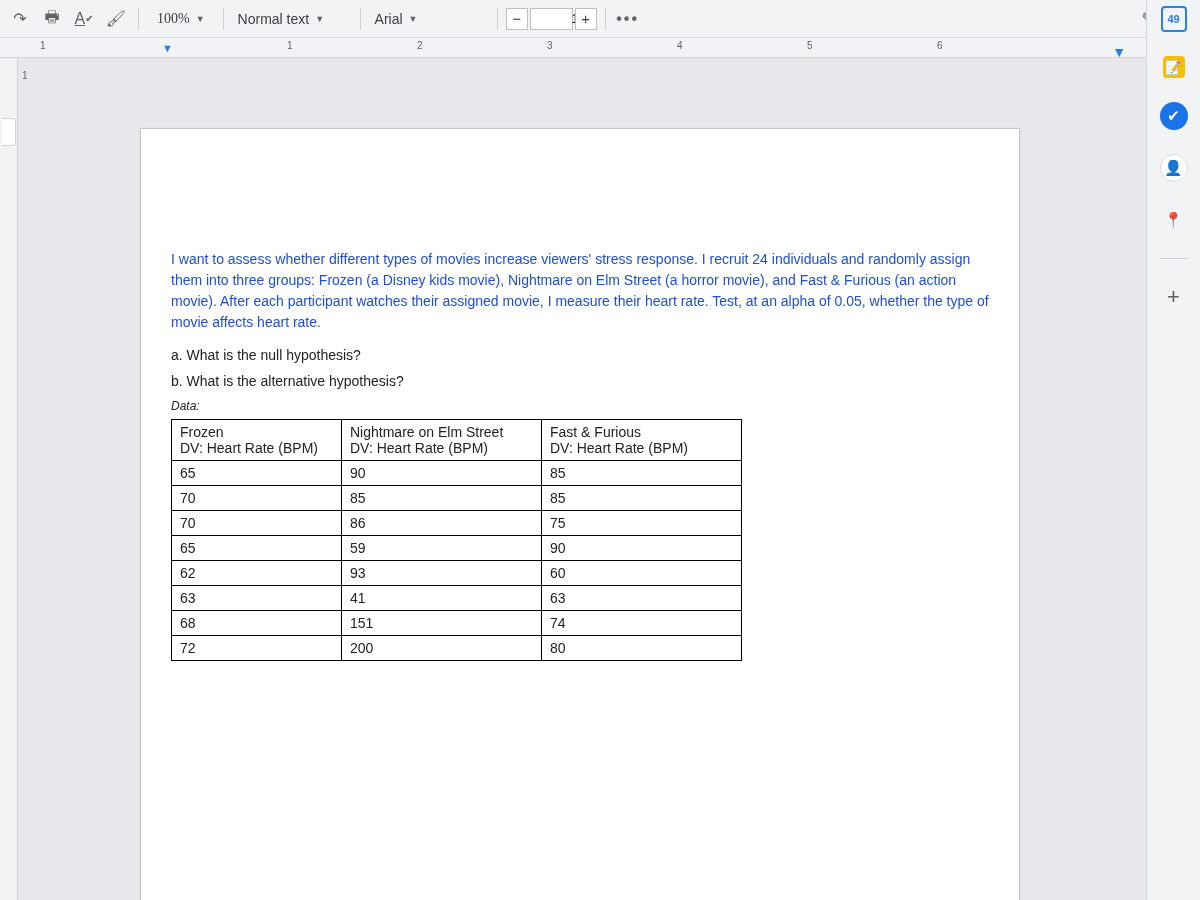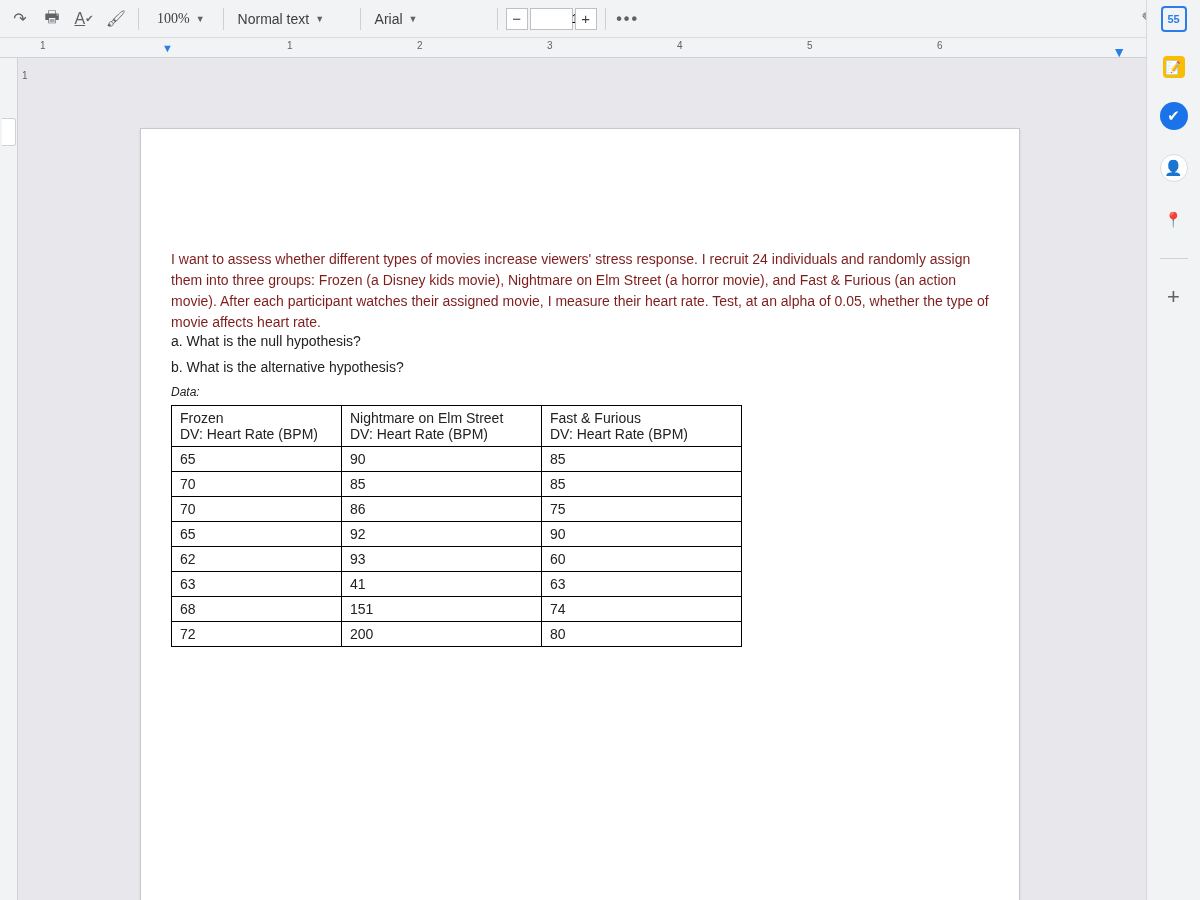--- a/index.html
+++ b/index.html
@@ -82,21 +82,21 @@
     position:absolute; left:40px; top:58px; right:60px; bottom:0;
     overflow:hidden;
   }
   .page {
     position:absolute; left:100px; top:70px; width:880px; height:1100px;
     background:#fff; border:1px solid #c8c8cc;
     box-shadow:0 1px 3px rgba(0,0,0,.08);
     padding:120px 30px 30px 30px;
   }
   .doc-text {
-    font-size:14px; color:#7f1d1d; line-height:1.5; 
+    font-size:14px; color:#1d4ed8; line-height:1.5; margin-bottom:14px;
   }
   .q { font-size:14px; color:#222; margin-bottom:10px; }
   .data-label { font-size:12px; color:#222; margin:6px 0;font-style:italic; }
   table.data {
     border-collapse: collapse; font-size:14px; color:#222;
   }
   table.data td, table.data th {
     border:1px solid #000; padding:4px 8px; text-align:left; font-weight:normal;
     vertical-align: top;
   }
@@ -221,21 +221,21 @@
         <td>85</td>
         <td>85</td>
       </tr>
       <tr>
         <td>70</td>
         <td>86</td>
         <td>75</td>
       </tr>
       <tr>
         <td>65</td>
-        <td>92</td>
+        <td>59</td>
         <td>90</td>
       </tr>
       <tr>
         <td>62</td>
         <td>93</td>
         <td>60</td>
       </tr>
       <tr>
         <td>63</td>
         <td>41</td>
@@ -252,20 +252,20 @@
         <td>80</td>
       </tr>
     </tbody>
       </table>
   </div>
 </div>
 
 <span class="bluearrow">▼</span>
 
 <div class="rightrail">
-  <div class="cal-badge">55</div>
+  <div class="cal-badge">49</div>
   <div class="rail-icon keep">📝</div>
   <div class="rail-icon tasks">✔</div>
   <div class="rail-icon contacts">👤</div>
   <div class="rail-icon maps">📍</div>
   <div class="rail-divider"></div>
   <div class="rail-icon plus">+</div>
 </div>
 
 </body></html>

